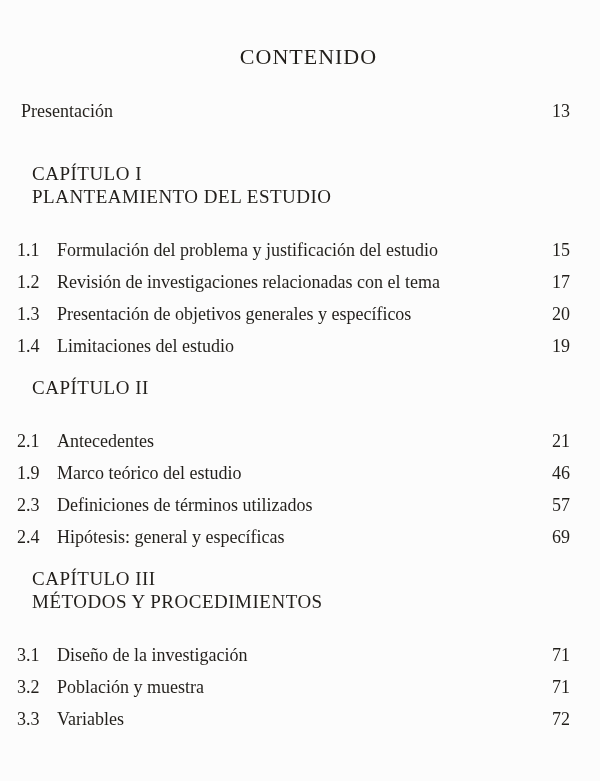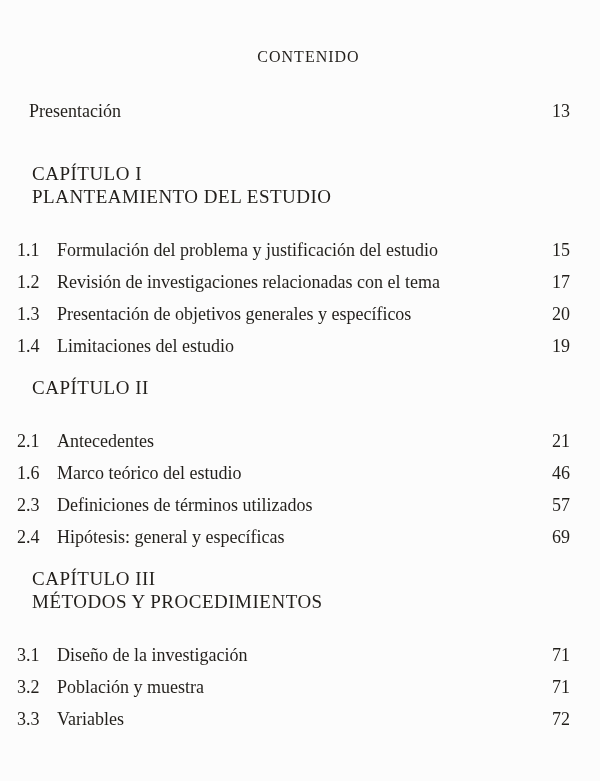--- a/index.html
+++ b/index.html
@@ -12,38 +12,38 @@
     overflow: hidden;
   }
   .page {
     box-sizing: border-box;
     width: 600px;
     height: 781px;
     padding: 0 30px 0 17px;
   }
   .toc-title {
     margin: 44px 0 0 0;
-    font-size: 16px;
+    font-size: 22px;
     line-height: 26px;
     font-weight: normal;
     letter-spacing: 1px;
     text-align: center;
     transform: translateX(15px);
   }
   .toc-row {
     display: flex;
     align-items: center;
     height: 32px;
     font-size: 18px;
   }
   .front-row {
     margin-top: 25px;
     height: 33px;
   }
-  .front-row .row-label { margin-left: 12px; }
+  .front-row .row-label { margin-left: 4px; }
   .item-num {
     flex: 0 0 40px;
   }
   .row-label, .item-label {
     flex: 1 1 auto;
     white-space: nowrap;
     overflow: hidden;
   }
   .row-page, .item-page {
     flex: 0 0 auto;
@@ -111,21 +111,21 @@
       <div>CAPÍTULO II</div>
     </div>
     <div class="chapter-items">
   <div class="toc-row">
     <span class="item-num">2.1</span>
     <span class="item-label">Antecedentes</span>
     <span class="item-page">21</span>
   </div>
 
   <div class="toc-row">
-    <span class="item-num">1.6</span>
+    <span class="item-num">1.9</span>
     <span class="item-label">Marco teórico del estudio</span>
     <span class="item-page">46</span>
   </div>
 
   <div class="toc-row">
     <span class="item-num">2.3</span>
     <span class="item-label">Definiciones de términos utilizados</span>
     <span class="item-page">57</span>
   </div>
 

